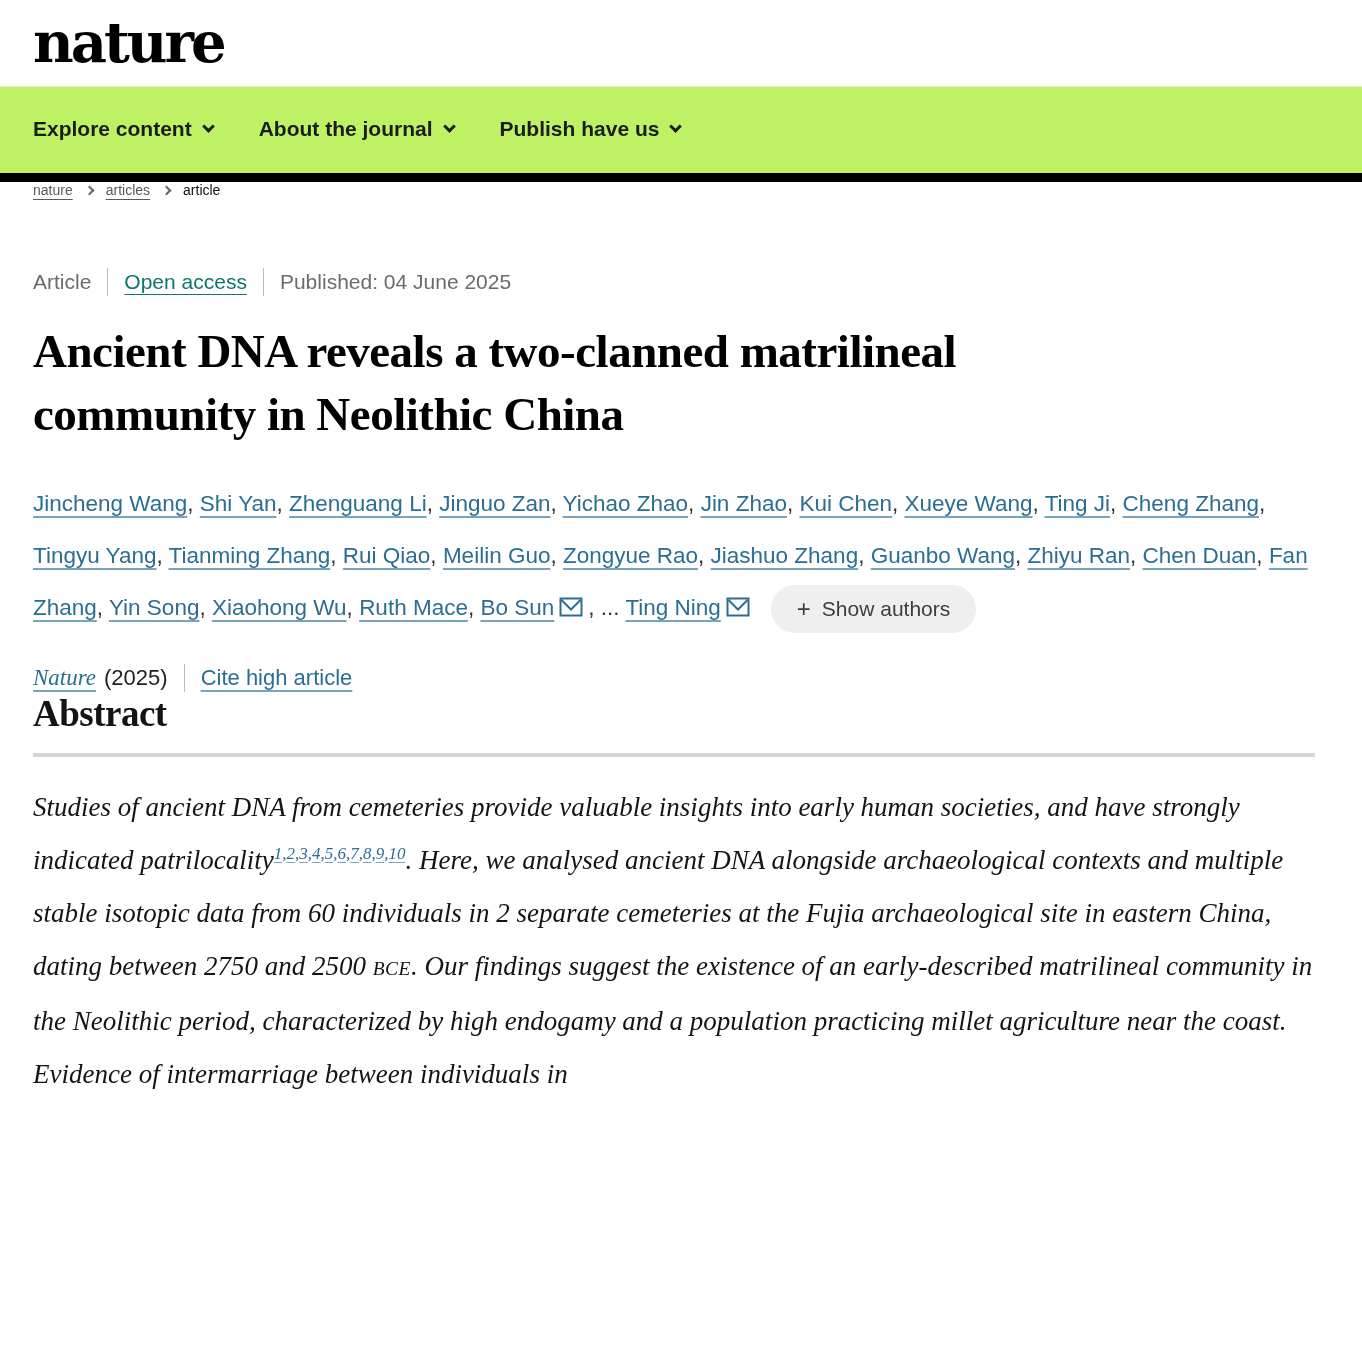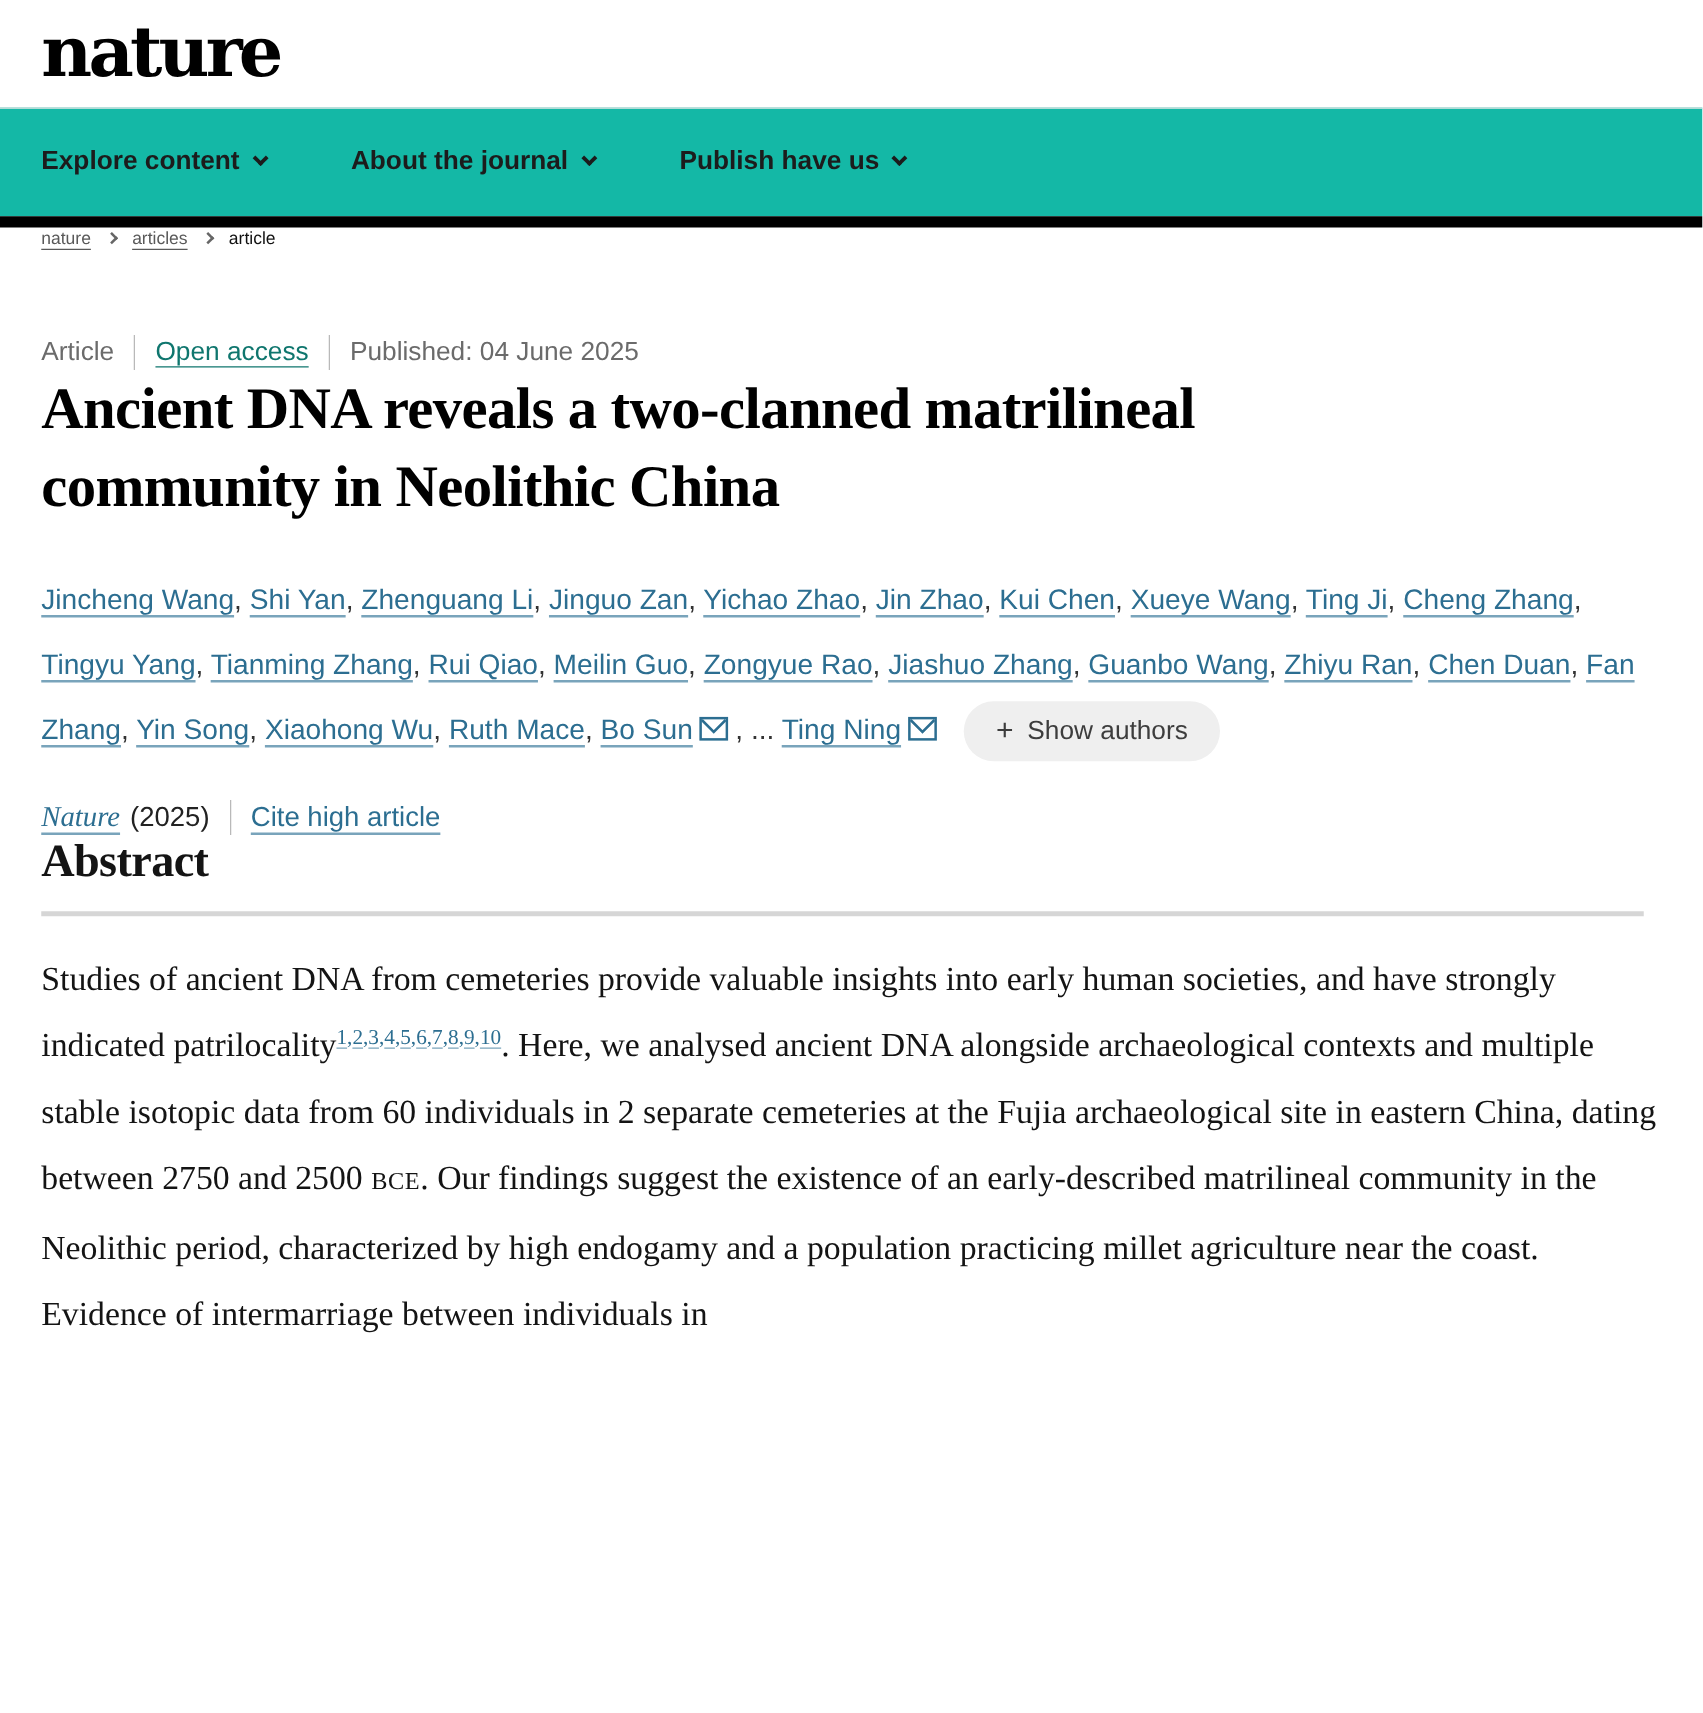--- a/index.html
+++ b/index.html
@@ -13,22 +13,22 @@
   
   .masthead { padding: 4px 0 6px 33px; }
   .logo {
     font-family: "DejaVu Serif", serif;
     font-weight: 700; font-size: 56px; line-height: 76px;
     letter-spacing: -3px; color: #000; display: inline-block; cursor: pointer;
   }
   .navrow {
     border-top: 1px solid #e6e6e6;
     padding: 30px 33px 32px 33px;
-    display: flex; gap: 68px; align-items: center;
-    background: #14b8a6;
+    display: flex; gap: 46px; align-items: center;
+    background: #bef264;
   }
   .nav-item {
     font-size: 21px; font-weight: 700; color: #1c1c1c;
     display: inline-flex; align-items: center; cursor: pointer;
     background: none; border: none; font-family: inherit;
   }
   .chev {
     display: inline-block; width: 9px; height: 9px;
     border-right: 3px solid #1c1c1c; border-bottom: 3px solid #1c1c1c;
     transform: rotate(45deg); margin-left: 12px; margin-top: -6px;
@@ -48,21 +48,21 @@
     transform: rotate(-45deg); margin: 0 13px 1px 13px;
   }
 
   
   .meta { margin-top: 70px; font-size: 21px; color: #6b6b6b; display: flex; align-items: center; }
   .vbar { display: inline-block; width: 1px; height: 28px; background: #b9b9b9; margin: 0 16px; }
   .open-access { color: #0f766e; text-decoration: underline; text-underline-offset: 5px; text-decoration-thickness: 1px; cursor: pointer; }
 
   
   h1.title {
-    max-width: 1130px;
+    margin-top: 24px; max-width: 1130px;
     font-family: "Liberation Serif", serif; font-weight: 700;
     font-size: 47px; line-height: 63px; letter-spacing: -0.5px; color: #000;
   }
 
   
   .authors {
     margin-top: 32px; max-width: 1300px;
     font-size: 22.5px; line-height: 52px; color: #333;
   }
   .author-link {
@@ -90,21 +90,21 @@
 
   
   .abstract-heading {
     font-family: "Liberation Serif", serif;
     font-weight: 700; font-size: 37px; color: #141414; letter-spacing: -0.5px;
   }
   .abstract-divider { margin-top: 18px; height: 4px; background: #d6d6d6; width: 1282px; }
   .abstract-text {
     margin-top: 24px; max-width: 1292px;
     font-family: "Liberation Serif", serif;
-    font-size: 27px; line-height: 53px; color: #141414;
+    font-size: 27px; line-height: 53px; color: #141414; font-style: italic;
   }
   .refs { font-size: 17px; line-height: 0; }
   .ref-link { color: #2c6e91; text-decoration: underline; text-decoration-color: #79a4bb;
     text-underline-offset: 3px; cursor: pointer; }
   .ref-comma { color: #2c6e91; }
   .era { font-size: 0.72em; letter-spacing: 0.5px; }
 </style>
 </head>
 <body>
 

